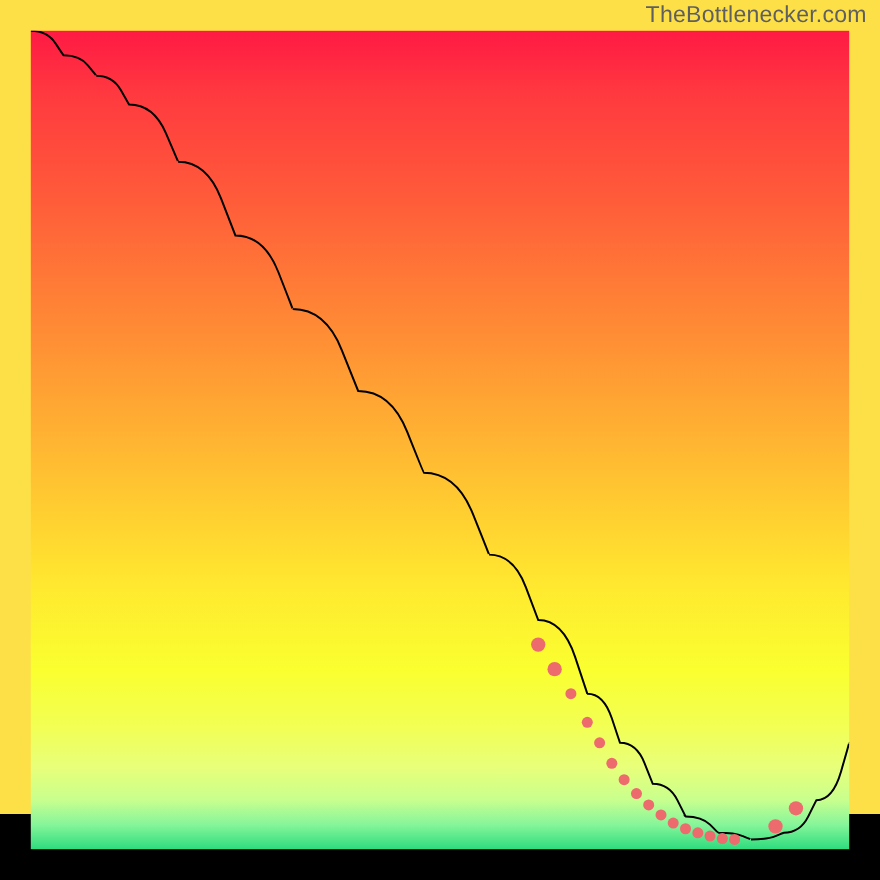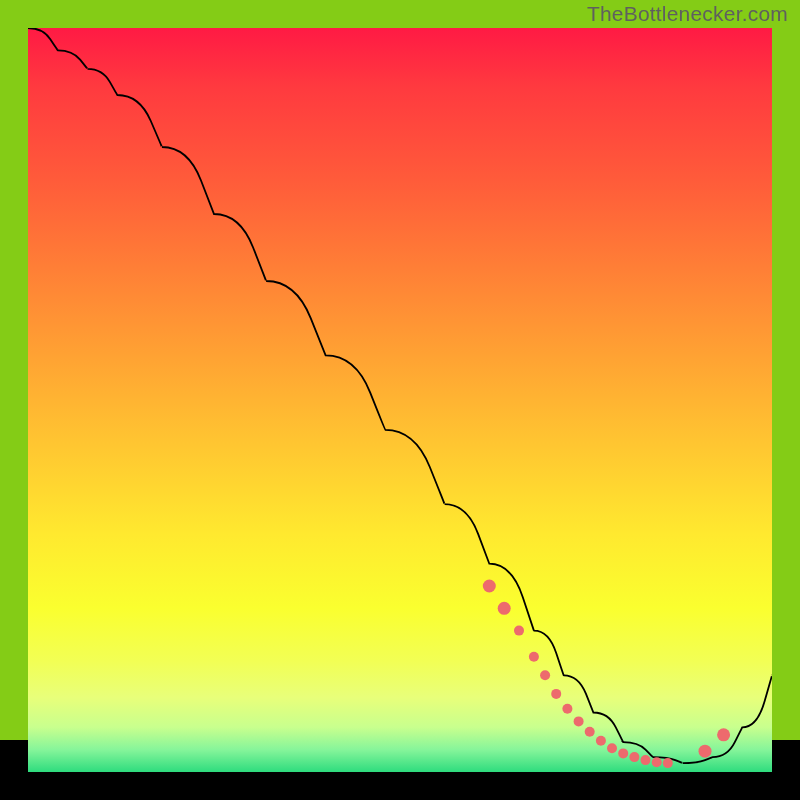--- a/index.html
+++ b/index.html
@@ -8,21 +8,21 @@
     width: 800px;
     height: 800px;
     background: #000;
     overflow: hidden;
     font-family: Arial, Helvetica, sans-serif;
   }
   .outer {
     position: relative;
     width: 800px;
     height: 740px;
-    background: #84cc16;
+    background: #fde047;
   }
   .attribution {
     position: absolute;
     top: 2px;
     right: 12px;
     color: #5f5f5f;
     font-size: 21px;
     letter-spacing: 0.2px;
     font-weight: 400;
   }

